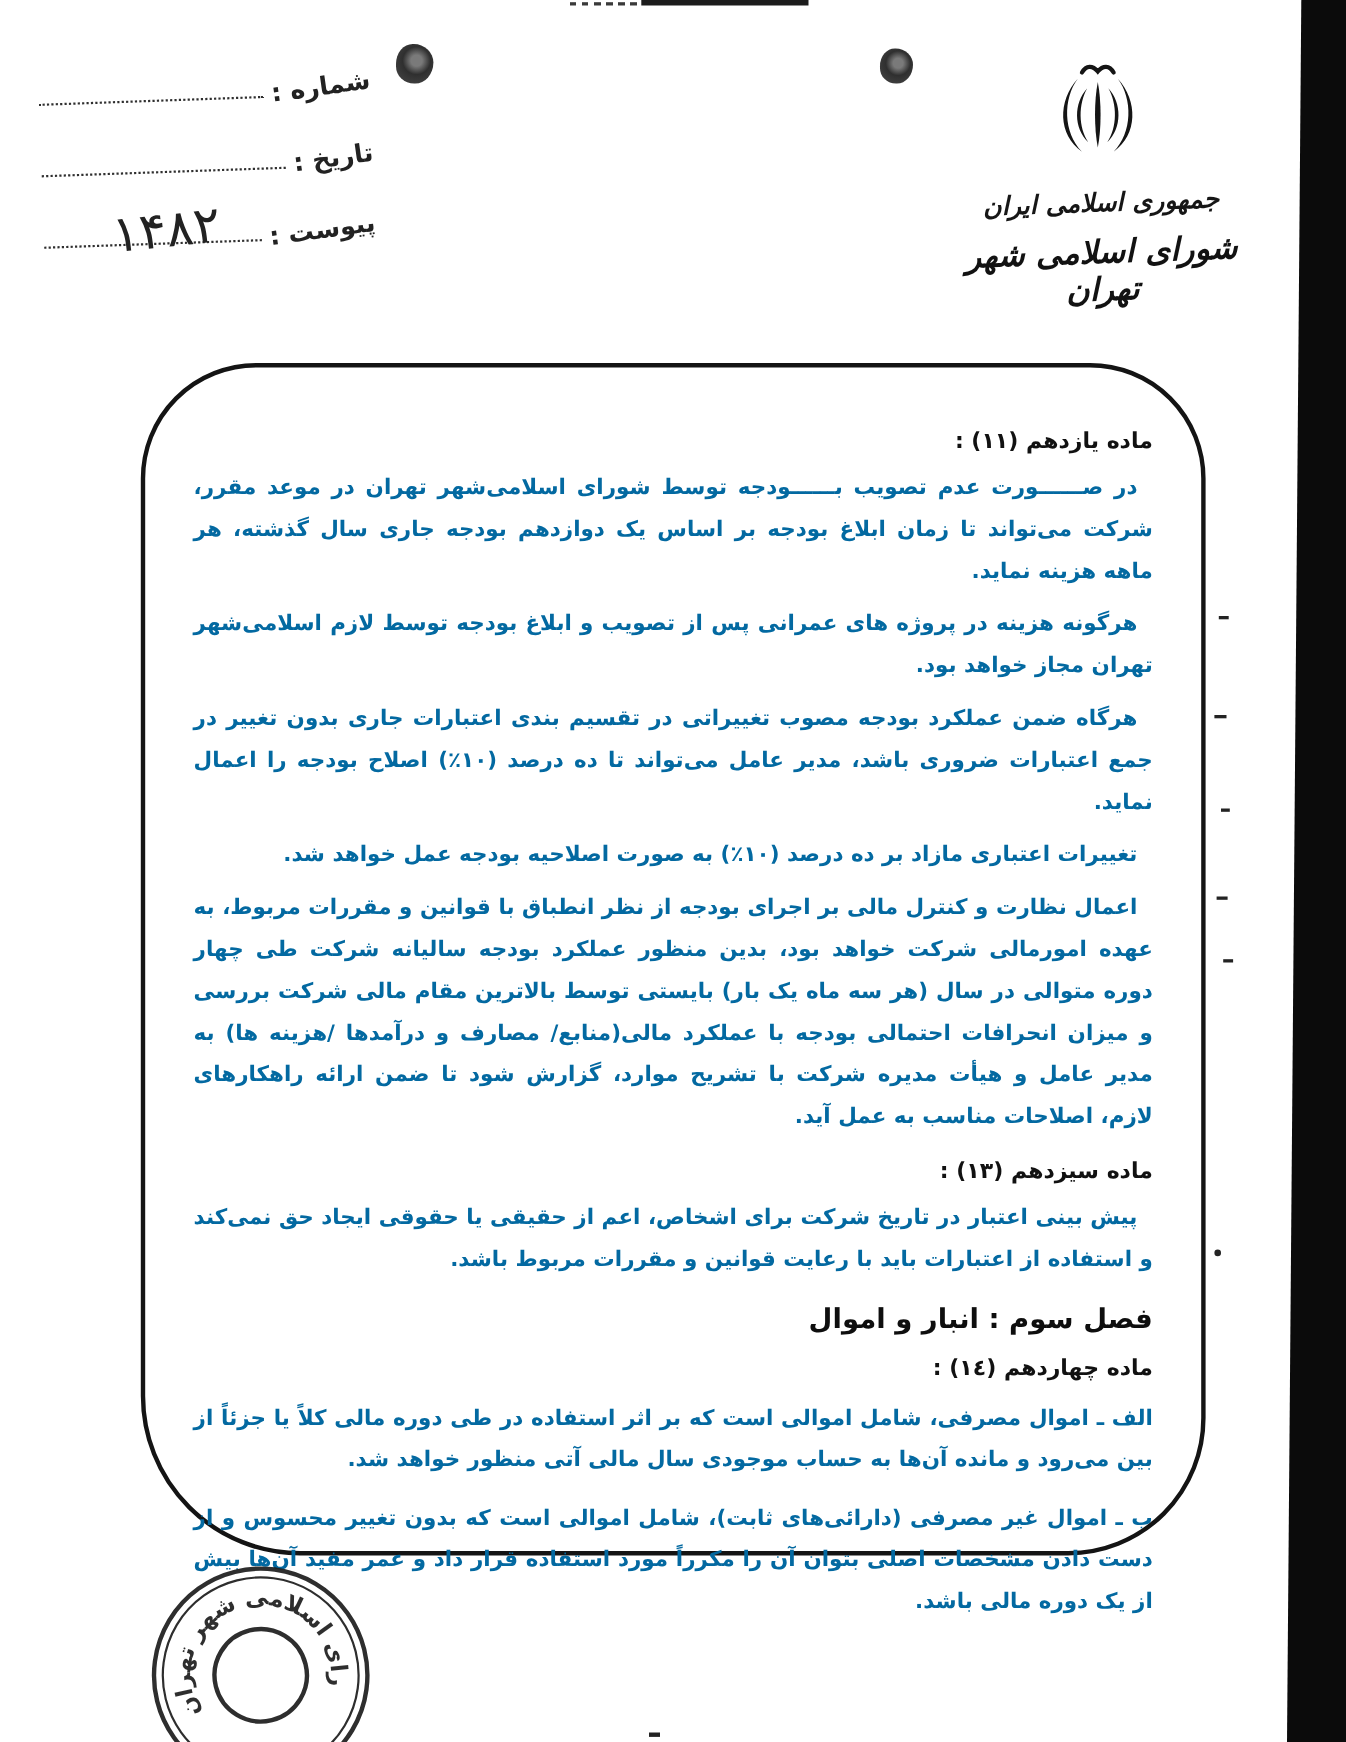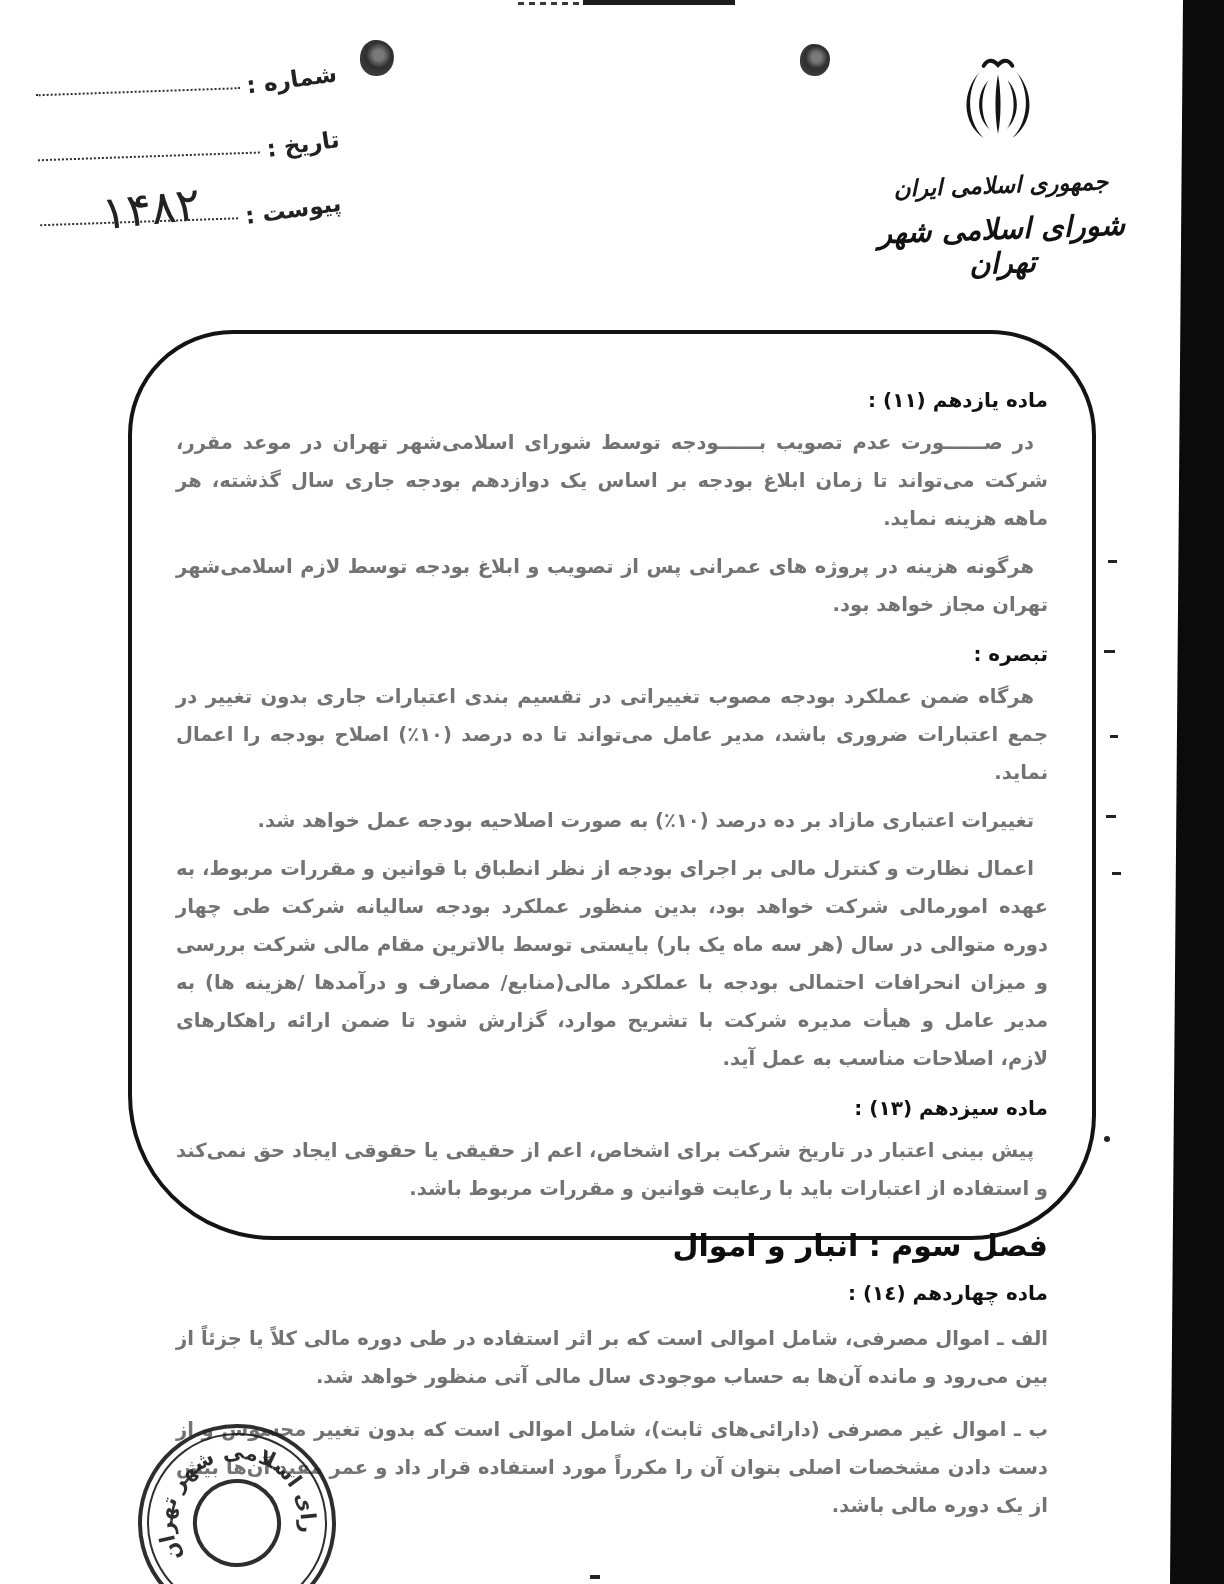--- a/index.html
+++ b/index.html
@@ -38,33 +38,33 @@
   .org-republic{
     position:absolute; left:870px; top:172px; width:262px; text-align:center;
     font-size:23px; font-style:italic; font-weight:bold; transform:rotate(-2deg); color:#161616;
   }
   .org-council{
     position:absolute; left:846px; top:212px; width:312px; text-align:center;
     font-size:29px; font-style:italic; font-weight:bold; transform:rotate(-2deg); color:#121212;
   }
   
   .doc-frame{
-    position:absolute; left:128px; top:330px; width:968px; height:910px;
+    position:absolute; left:128px; top:330px; width:968px; height:1084px;
     box-sizing:border-box; border:4px solid #141414;
     border-radius:105px 105px 125px 145px;
     padding:54px 44px 0 44px; direction:rtl;
   }
   .doc-frame p{
     font-size:19.5px; font-weight:bold; line-height:38px; text-align:justify;
-    margin:0 0 10px 0; text-indent:14px; color:#737373; letter-spacing:-0.1px;
+    margin:0 0 10px 0; text-indent:14px; color:#0369a1; letter-spacing:-0.1px;
   }
   .doc-frame p.no-indent{text-indent:0;margin-top:15px;}
   .h-art{font-size:20px; font-weight:bold; margin:18px 0 12px 0; color:#111;}
   .h-art.first{margin-top:0;}
-  .h-chapter{font-size:30px; font-weight:bold; margin:20px 0 14px 0; color:#0e0e0e;}
+  .h-chapter{font-size:25px; font-weight:bold; margin:20px 0 14px 0; color:#0e0e0e;}
   
   .stamp{position:absolute; left:112px; top:1398px; width:250px; height:250px; opacity:.93;}
 </style>
 </head>
 <body>
 
 <div class="page">
 
   <div class="top-line"></div>
   <div class="top-line-2"></div>
@@ -108,21 +108,20 @@
     </svg>
   </div>
   <div class="org-republic">جمهوری اسلامی ایران</div>
   <div class="org-council">شورای اسلامی شهر تهران</div>
 
   <div class="doc-frame">
     <div class="h-art first">ماده یازدهم (۱۱) :</div>
     <p>در صــــــورت عدم تصویب بــــــودجه توسط شورای اسلامی‌شهر تهران در موعد مقرر، شرکت می‌تواند تا زمان ابلاغ بودجه بر اساس یک دوازدهم بودجه جاری سال گذشته، هر ماهه هزینه نماید.</p>
     <p>هرگونه هزینه در پروژه های عمرانی پس از تصویب و ابلاغ بودجه توسط لازم اسلامی‌شهر تهران مجاز خواهد بود.</p>
 
-    <div class="h-art">تبصره :</div>
     <p>هرگاه ضمن عملکرد بودجه مصوب تغییراتی در تقسیم بندی اعتبارات جاری بدون تغییر در جمع اعتبارات ضروری باشد، مدیر عامل می‌تواند تا ده درصد (۱۰٪)  اصلاح بودجه را اعمال نماید.</p>
     <p>تغییرات اعتباری مازاد بر ده درصد (۱۰٪) به صورت اصلاحیه بودجه عمل خواهد شد.</p>
 
     <p>اعمال نظارت و کنترل مالی بر اجرای بودجه از نظر انطباق با قوانین و مقررات مربوط، به عهده امورمالی شرکت خواهد بود، بدین منظور عملکرد بودجه سالیانه شرکت طی چهار دوره متوالی در سال (هر سه ماه یک بار) بایستی توسط بالاترین مقام مالی شرکت بررسی و میزان انحرافات احتمالی بودجه با عملکرد مالی(منابع/ مصارف و درآمدها /هزینه ها) به مدیر عامل و هیأت مدیره شرکت با تشریح موارد، گزارش شود تا ضمن ارائه راهکارهای لازم، اصلاحات مناسب به عمل آید.</p>
 
     <div class="h-art">ماده سیزدهم (۱۳) :</div>
     <p>پیش بینی اعتبار در تاریخ شرکت برای اشخاص، اعم از حقیقی یا حقوقی ایجاد حق نمی‌کند و استفاده از اعتبارات باید با رعایت قوانین و مقررات مربوط  باشد.</p>
 
     <div class="h-chapter">فصل سوم : انبار و اموال</div>
 

